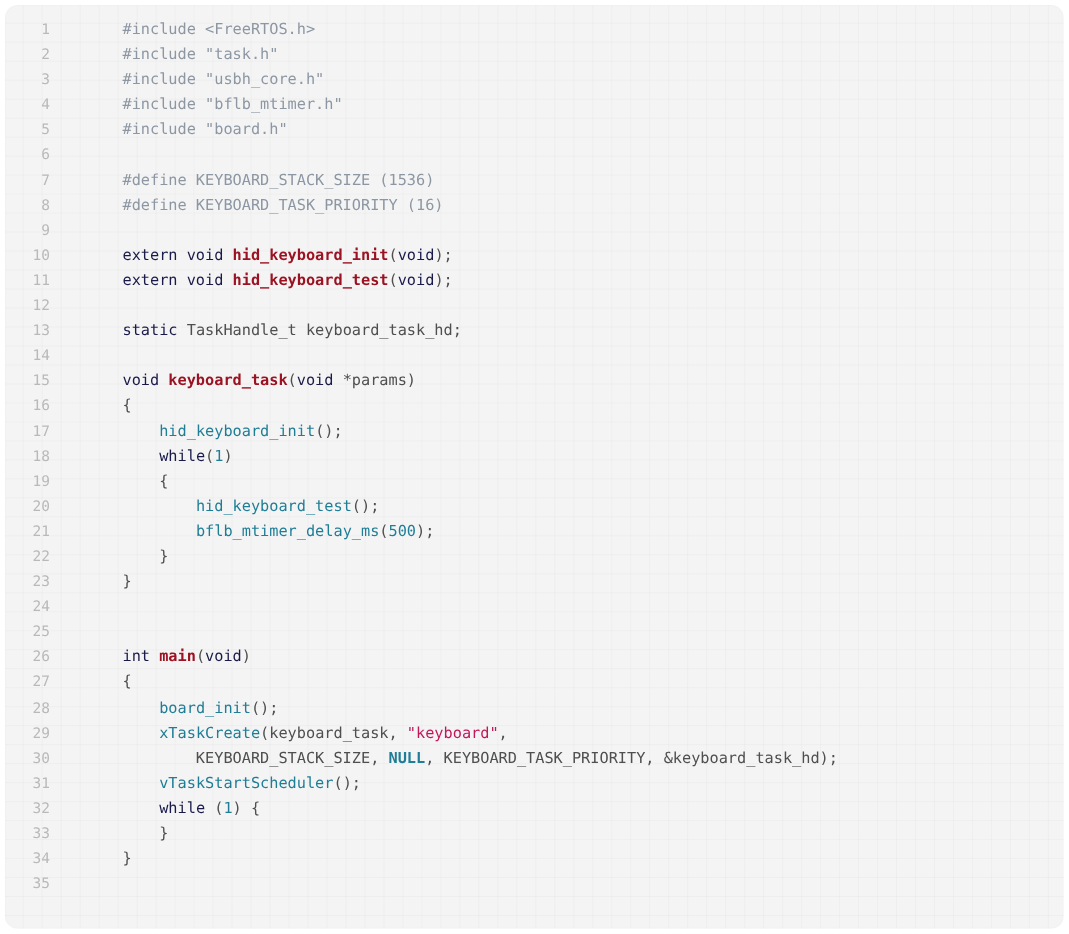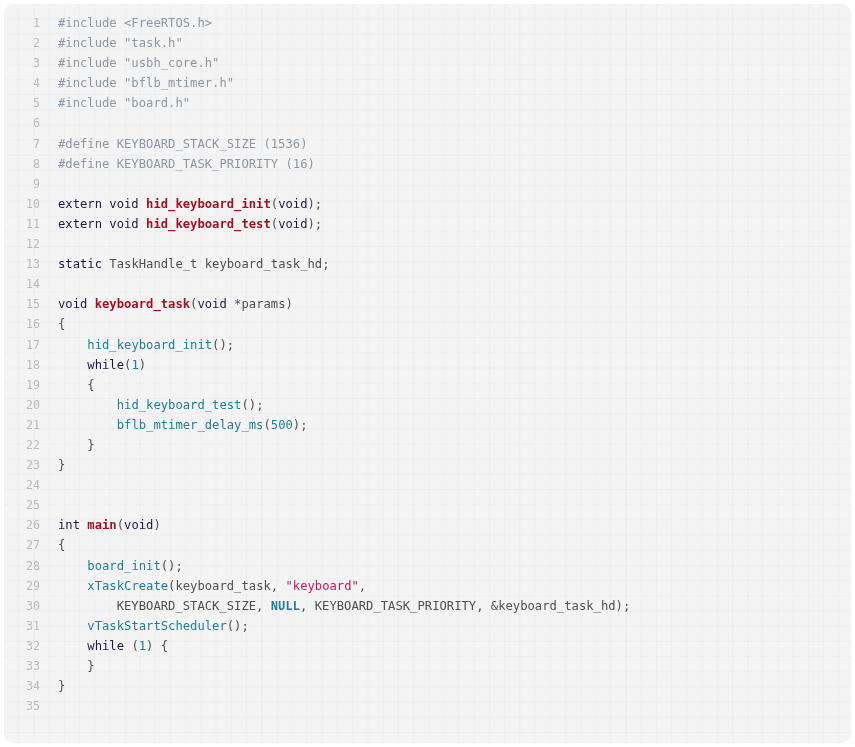--- a/index.html
+++ b/index.html
@@ -67,30 +67,31 @@
     margin-right: 18px;
     text-align: right;
     color: #b9b9b9;
     font-size: 11.6px;
     -webkit-user-select: none;
     user-select: none;
   }
 
   .src {
     color: #4f4f4f;
+    margin-left: 40px;
   }
 
   
   .tok-pre   { color: #8d97a3; }              
   .tok-kw    { color: #1a1a4a; font-weight: normal; }  
   .tok-def   { color: #9b1322; font-weight: bold; }  
   .tok-call  { color: #1f7d96; }              
   .tok-str   { color: #c2185b; }              
   .tok-num   { color: #1f7d96; }              
-  .tok-const { color: #1f7d96; font-weight: bold; font-family: Liberation Mono, monospace; }  
+  .tok-const { color: #1f7d96; font-weight: bold; }  
   .tok-plain { color: #4f4f4f; }              
 </style>
 </head>
 <body>
 
 <div id="page">
   <div id="code-card">
     <div id="code-listing"><span class="code-line"><span class="ln">1</span><span class="src"><span class="tok-pre">#include &lt;FreeRTOS.h&gt;</span></span></span><span class="code-line"><span class="ln">2</span><span class="src"><span class="tok-pre">#include "task.h"</span></span></span><span class="code-line"><span class="ln">3</span><span class="src"><span class="tok-pre">#include "usbh_core.h"</span></span></span><span class="code-line"><span class="ln">4</span><span class="src"><span class="tok-pre">#include "bflb_mtimer.h"</span></span></span><span class="code-line"><span class="ln">5</span><span class="src"><span class="tok-pre">#include "board.h"</span></span></span><span class="code-line"><span class="ln">6</span><span class="src"></span></span><span class="code-line"><span class="ln">7</span><span class="src"><span class="tok-pre">#define KEYBOARD_STACK_SIZE (1536)</span></span></span><span class="code-line"><span class="ln">8</span><span class="src"><span class="tok-pre">#define KEYBOARD_TASK_PRIORITY (16)</span></span></span><span class="code-line"><span class="ln">9</span><span class="src"></span></span><span class="code-line"><span class="ln">10</span><span class="src"><span class="tok-kw">extern void </span><span class="tok-def">hid_keyboard_init</span><span class="tok-plain">(</span><span class="tok-kw">void</span><span class="tok-plain">);</span></span></span><span class="code-line"><span class="ln">11</span><span class="src"><span class="tok-kw">extern void </span><span class="tok-def">hid_keyboard_test</span><span class="tok-plain">(</span><span class="tok-kw">void</span><span class="tok-plain">);</span></span></span><span class="code-line"><span class="ln">12</span><span class="src"></span></span><span class="code-line"><span class="ln">13</span><span class="src"><span class="tok-kw">static</span><span class="tok-plain"> TaskHandle_t keyboard_task_hd;</span></span></span><span class="code-line"><span class="ln">14</span><span class="src"></span></span><span class="code-line"><span class="ln">15</span><span class="src"><span class="tok-kw">void </span><span class="tok-def">keyboard_task</span><span class="tok-plain">(</span><span class="tok-kw">void</span><span class="tok-plain"> *params)</span></span></span><span class="code-line"><span class="ln">16</span><span class="src"><span class="tok-plain">{</span></span></span><span class="code-line"><span class="ln">17</span><span class="src"><span class="tok-plain">    </span><span class="tok-call">hid_keyboard_init</span><span class="tok-plain">();</span></span></span><span class="code-line"><span class="ln">18</span><span class="src"><span class="tok-plain">    </span><span class="tok-kw">while</span><span class="tok-plain">(</span><span class="tok-num">1</span><span class="tok-plain">)</span></span></span><span class="code-line"><span class="ln">19</span><span class="src"><span class="tok-plain">    {</span></span></span><span class="code-line"><span class="ln">20</span><span class="src"><span class="tok-plain">        </span><span class="tok-call">hid_keyboard_test</span><span class="tok-plain">();</span></span></span><span class="code-line"><span class="ln">21</span><span class="src"><span class="tok-plain">        </span><span class="tok-call">bflb_mtimer_delay_ms</span><span class="tok-plain">(</span><span class="tok-num">500</span><span class="tok-plain">);</span></span></span><span class="code-line"><span class="ln">22</span><span class="src"><span class="tok-plain">    }</span></span></span><span class="code-line"><span class="ln">23</span><span class="src"><span class="tok-plain">}</span></span></span><span class="code-line"><span class="ln">24</span><span class="src"></span></span><span class="code-line"><span class="ln">25</span><span class="src"></span></span><span class="code-line"><span class="ln">26</span><span class="src"><span class="tok-kw">int </span><span class="tok-def">main</span><span class="tok-plain">(</span><span class="tok-kw">void</span><span class="tok-plain">)</span></span></span><span class="code-line"><span class="ln">27</span><span class="src"><span class="tok-plain">{</span></span></span><span class="code-line"><span class="ln">28</span><span class="src"><span class="tok-plain">    </span><span class="tok-call">board_init</span><span class="tok-plain">();</span></span></span><span class="code-line"><span class="ln">29</span><span class="src"><span class="tok-plain">    </span><span class="tok-call">xTaskCreate</span><span class="tok-plain">(keyboard_task, </span><span class="tok-str">"keyboard"</span><span class="tok-plain">,</span></span></span><span class="code-line"><span class="ln">30</span><span class="src"><span class="tok-plain">        KEYBOARD_STACK_SIZE, </span><span class="tok-const">NULL</span><span class="tok-plain">, KEYBOARD_TASK_PRIORITY, &amp;keyboard_task_hd);</span></span></span><span class="code-line"><span class="ln">31</span><span class="src"><span class="tok-plain">    </span><span class="tok-call">vTaskStartScheduler</span><span class="tok-plain">();</span></span></span><span class="code-line"><span class="ln">32</span><span class="src"><span class="tok-plain">    </span><span class="tok-kw">while</span><span class="tok-plain"> (</span><span class="tok-num">1</span><span class="tok-plain">) {</span></span></span><span class="code-line"><span class="ln">33</span><span class="src"><span class="tok-plain">    }</span></span></span><span class="code-line"><span class="ln">34</span><span class="src"><span class="tok-plain">}</span></span></span><span class="code-line"><span class="ln">35</span><span class="src"></span></span></div>
   </div>
 </div>

